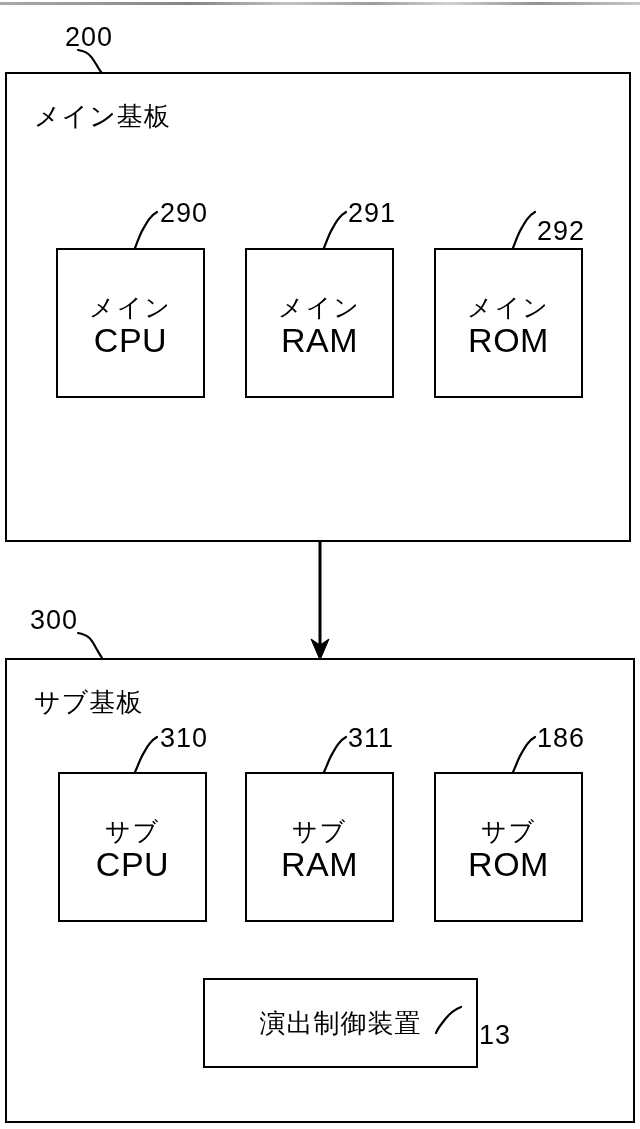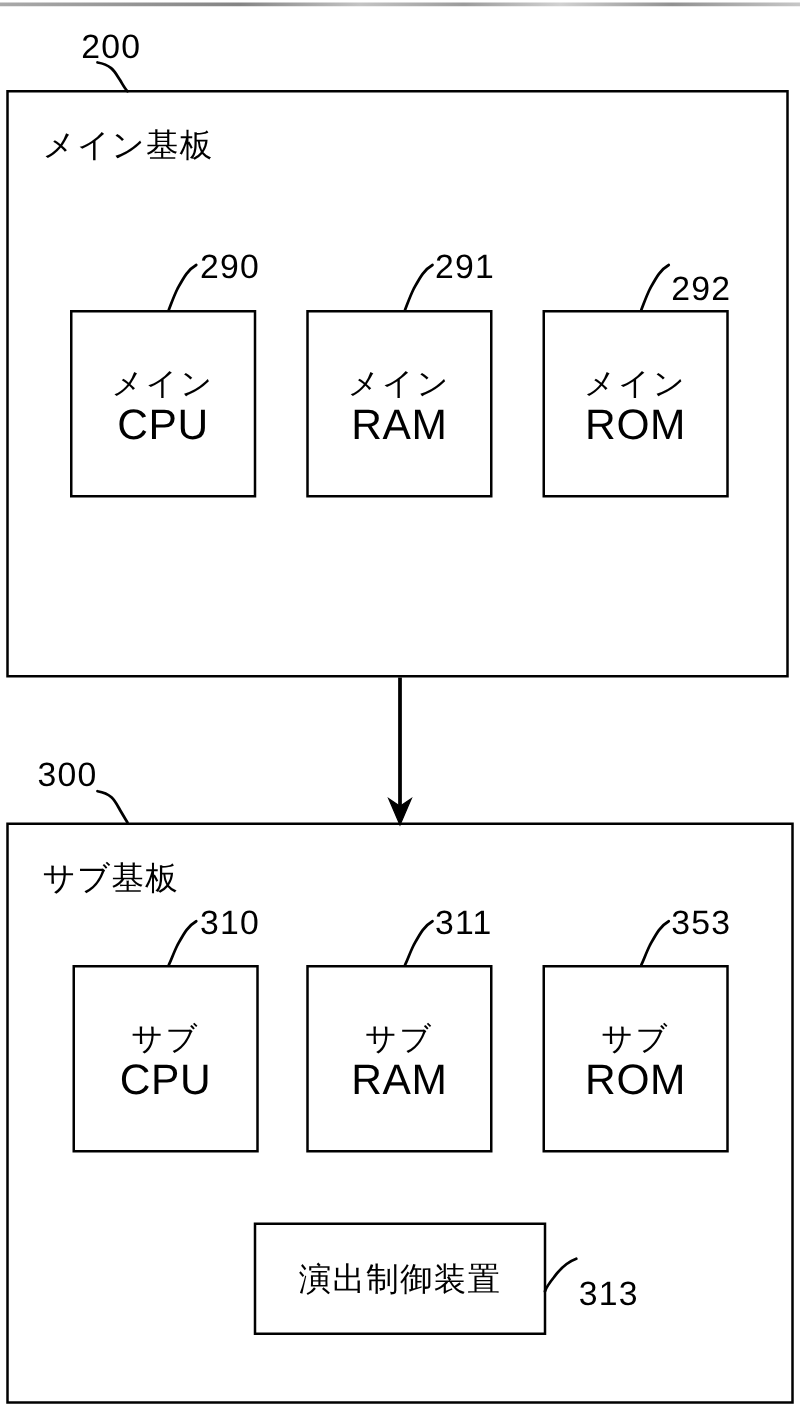--- a/index.html
+++ b/index.html
@@ -89,21 +89,21 @@
   #chip-main-ram { left: 245px; top: 248px; width: 149px; height: 150px; }
   #chip-main-rom { left: 434px; top: 248px; width: 149px; height: 150px; }
 
   
   #chip-sub-cpu { left: 58px;  top: 772px; width: 149px; height: 150px; }
   #chip-sub-ram { left: 245px; top: 772px; width: 149px; height: 150px; }
   #chip-sub-rom { left: 434px; top: 772px; width: 149px; height: 150px; }
 
   
   #chip-effect {
-    left: 203px; top: 978px; width: 234px; height: 90px;
+    left: 203px; top: 978px; width: 275px; height: 90px;
   }
   #chip-effect .line1 {
     font-size: 26px;
     letter-spacing: 1px;
   }
 
   
   .ref {
     position: absolute;
     font-size: 27px;
@@ -172,21 +172,21 @@
     <div class="line1">サブ</div>
     <div class="line2">CPU</div>
   </div>
 
   <div class="ref" id="ref-311">311</div>
   <div class="chip" id="chip-sub-ram">
     <div class="line1">サブ</div>
     <div class="line2">RAM</div>
   </div>
 
-  <div class="ref" id="ref-312">353</div>
+  <div class="ref" id="ref-312">186</div>
   <div class="chip" id="chip-sub-rom">
     <div class="line1">サブ</div>
     <div class="line2">ROM</div>
   </div>
 
   <div class="ref" id="ref-313">313</div>
   <div class="chip" id="chip-effect">
     <div class="line1">演出制御装置</div>
   </div>
 

